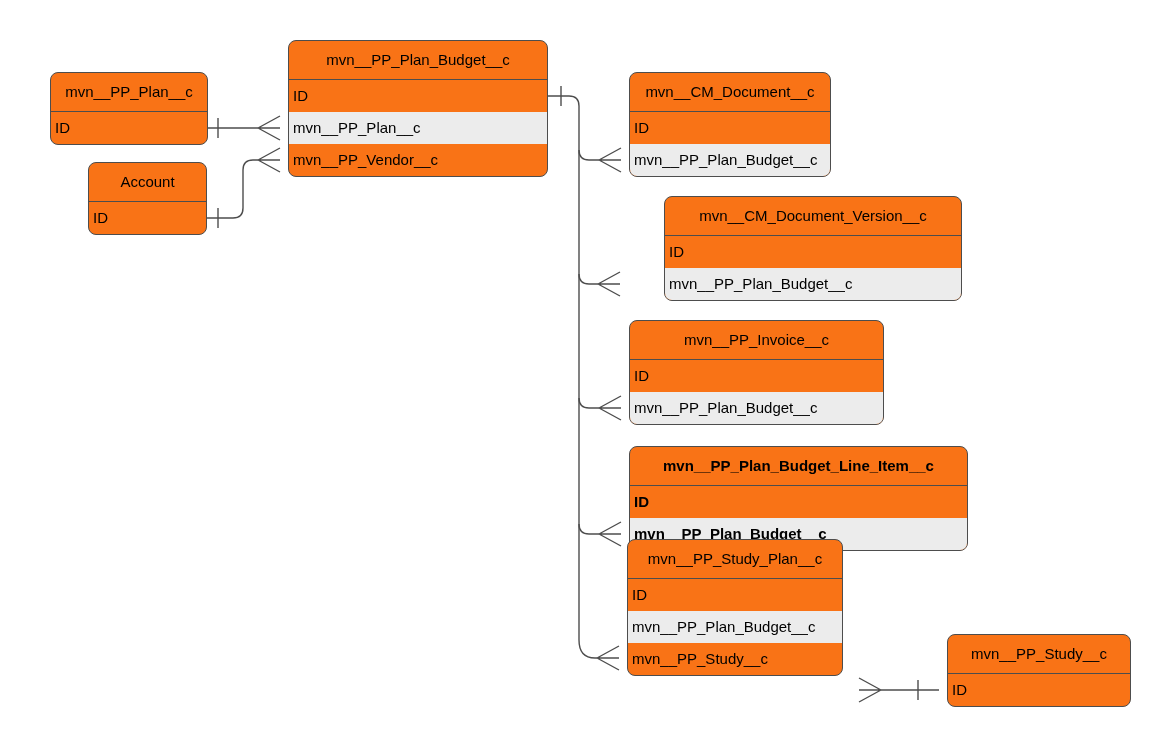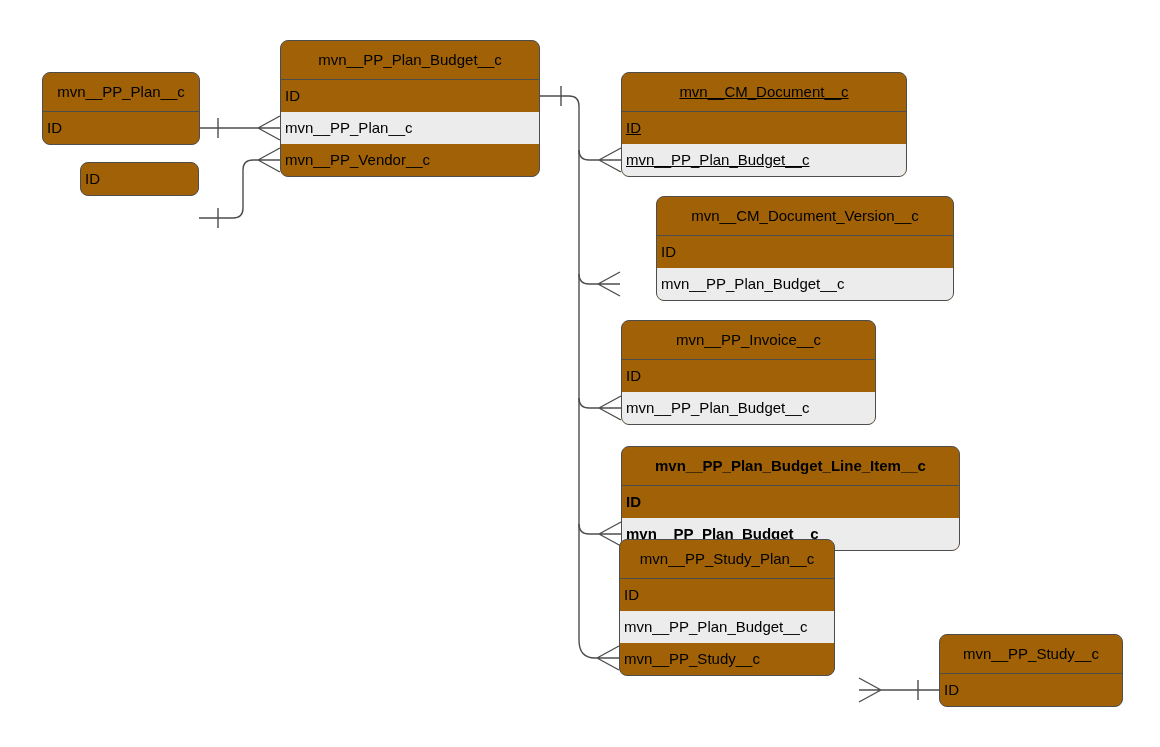--- a/index.html
+++ b/index.html
@@ -3,23 +3,23 @@
 <meta charset="utf-8">
 <style>
   html,body{margin:0;padding:0;background:#ffffff;}
   .canvas{
     position:relative;width:1160px;height:747px;background:#ffffff;
     font-family:"Liberation Sans",sans-serif;overflow:hidden;
   }
   .edges{position:absolute;left:0;top:0;}
   .edges g{stroke:#4d4d4d;stroke-width:1.4;fill:none;}
   .entity{
-    position:absolute;background:#a16207;border:1px solid #4d4d4d;
+    position:absolute;background:#f97316;border:1px solid #4d4d4d;
     border-radius:8px;overflow:hidden;box-sizing:border-box;
-    font-size:15px;color:#000000;
+    font-size:15px;color:#000000;margin-left:8px;
   }
   .etitle{
     height:38px;line-height:38px;text-align:center;
     border-bottom:1px solid #4d4d4d;white-space:nowrap;overflow:hidden;
   }
   .erow{height:32px;line-height:32px;padding-left:4px;white-space:nowrap;overflow:hidden;}
   .erow.hl{background:#ececec;}
 </style>
 </head>
 <body>
@@ -72,24 +72,25 @@
   </div>
 
   <div class="entity" style="left:280px;top:40px;width:260px;">
     <div class="etitle">mvn__PP_Plan_Budget__c</div>
     <div class="erow">ID</div>
     <div class="erow hl">mvn__PP_Plan__c</div>
     <div class="erow">mvn__PP_Vendor__c</div>
   </div>
 
   <div class="entity" style="left:80px;top:162px;width:119px;">
+    <div class="etitle">Account</div>
     <div class="erow">ID</div>
   </div>
 
-  <div class="entity" style="left:621px;top:72px;width:286px;text-decoration:underline;">
+  <div class="entity" style="left:621px;top:72px;width:202px;">
     <div class="etitle">mvn__CM_Document__c</div>
     <div class="erow">ID</div>
     <div class="erow hl">mvn__PP_Plan_Budget__c</div>
   </div>
 
   <div class="entity" style="left:656px;top:196px;width:298px;">
     <div class="etitle">mvn__CM_Document_Version__c</div>
     <div class="erow">ID</div>
     <div class="erow hl">mvn__PP_Plan_Budget__c</div>
   </div>

